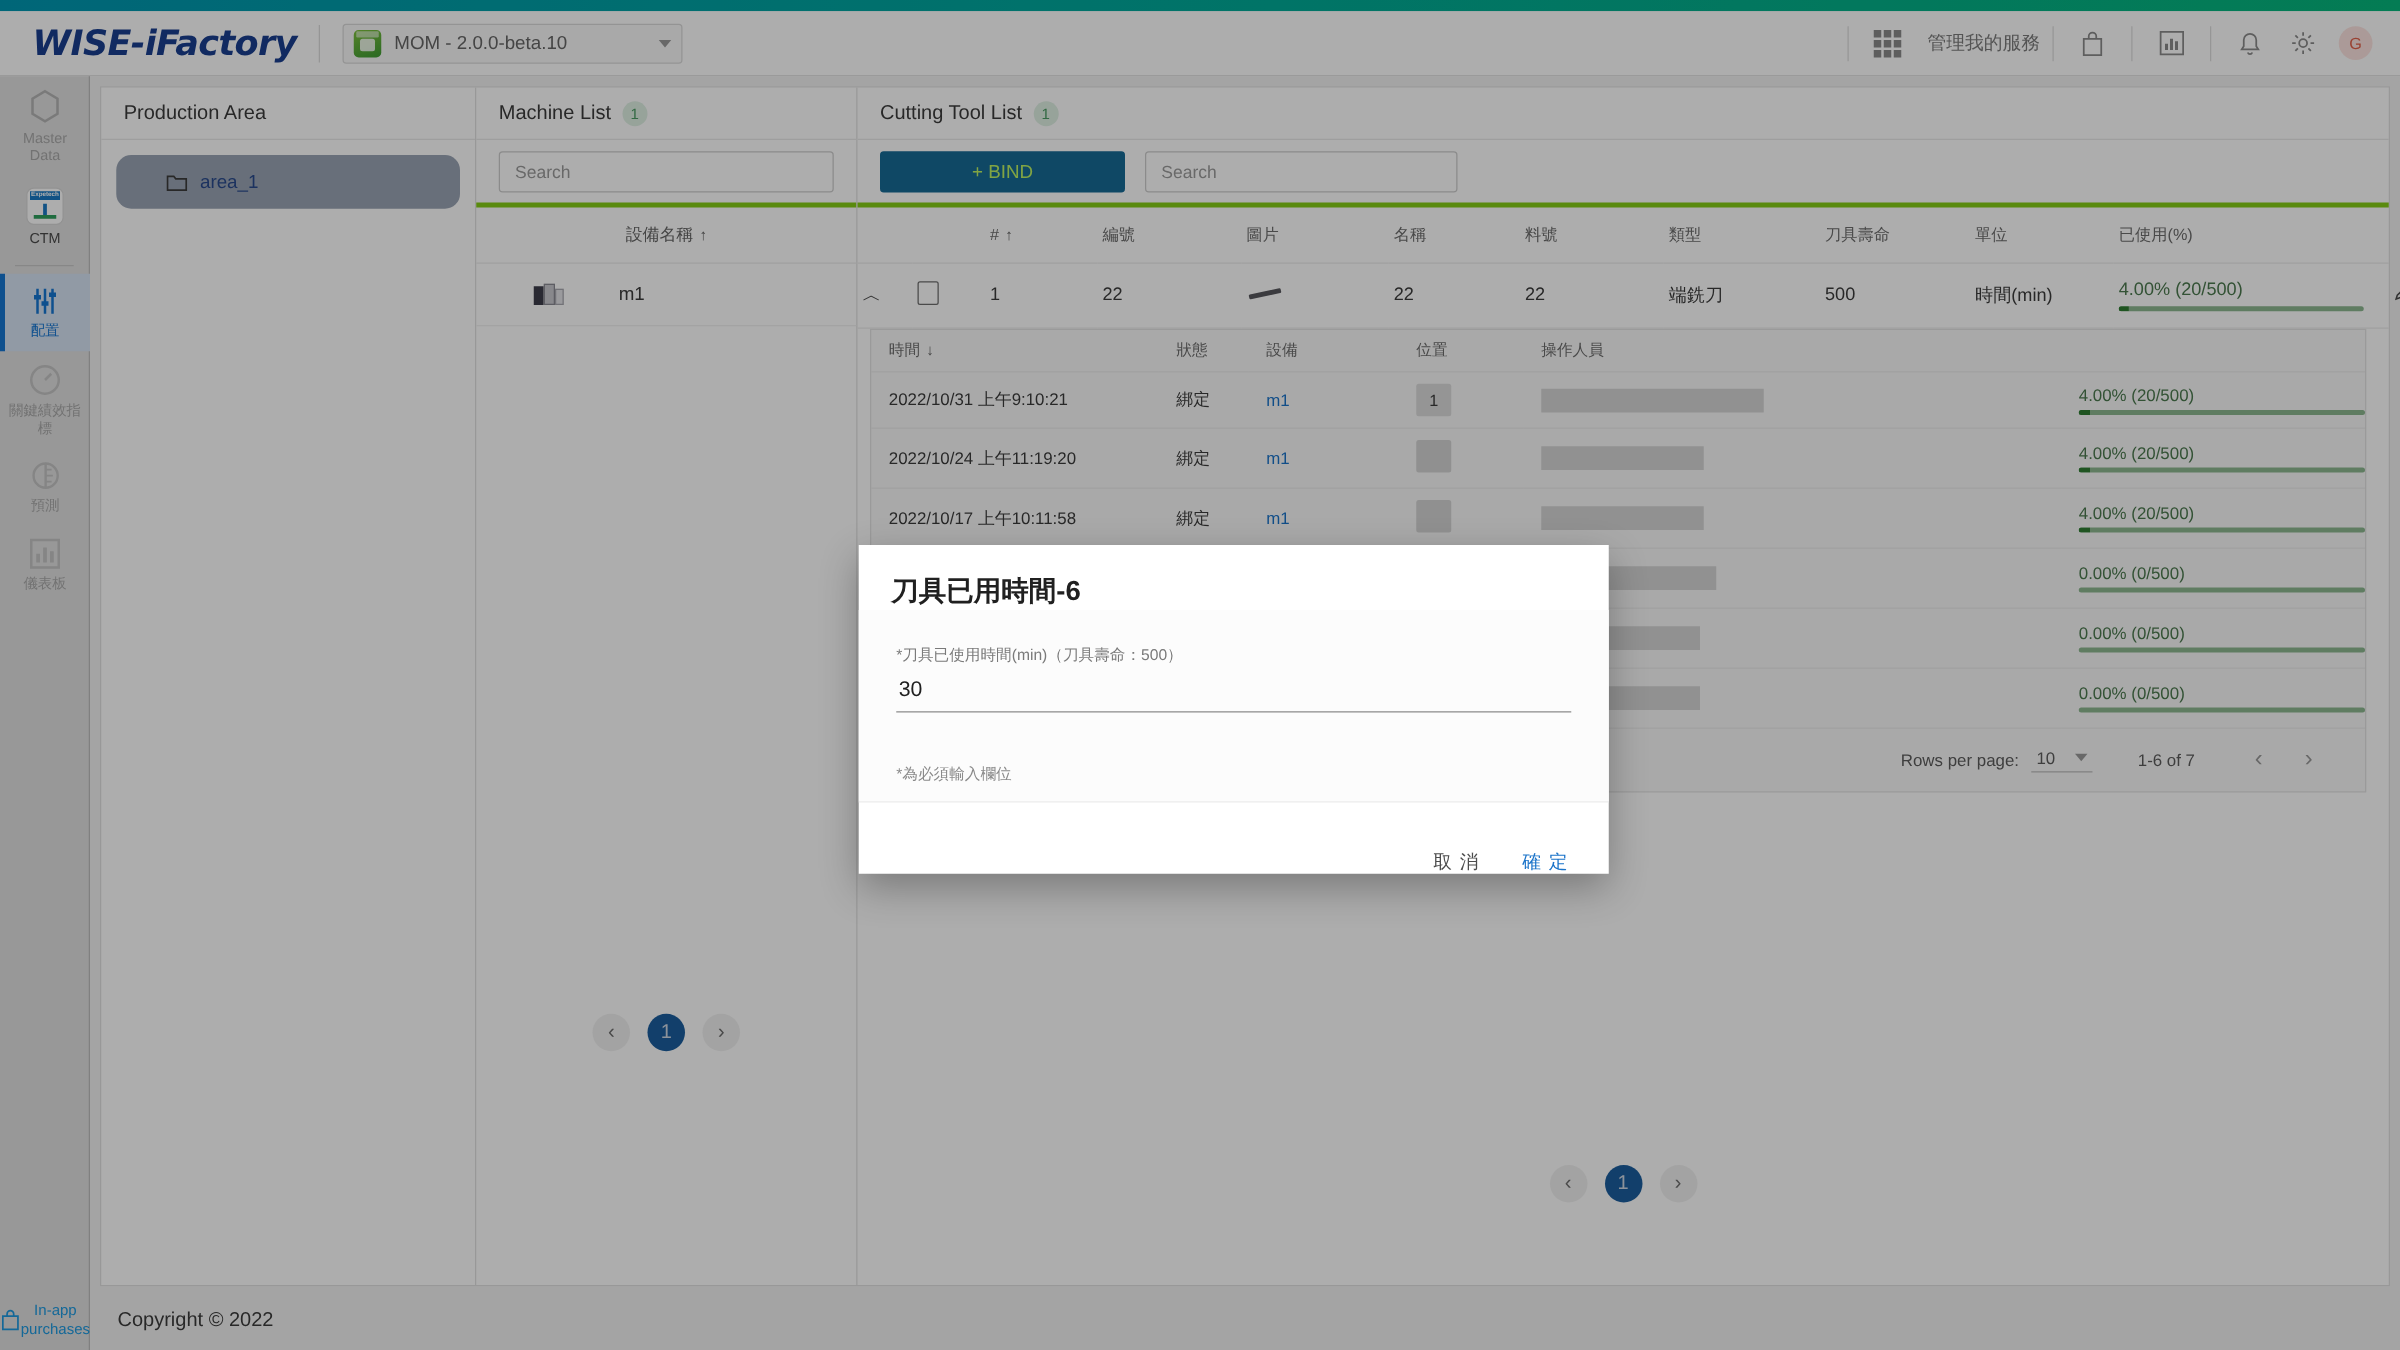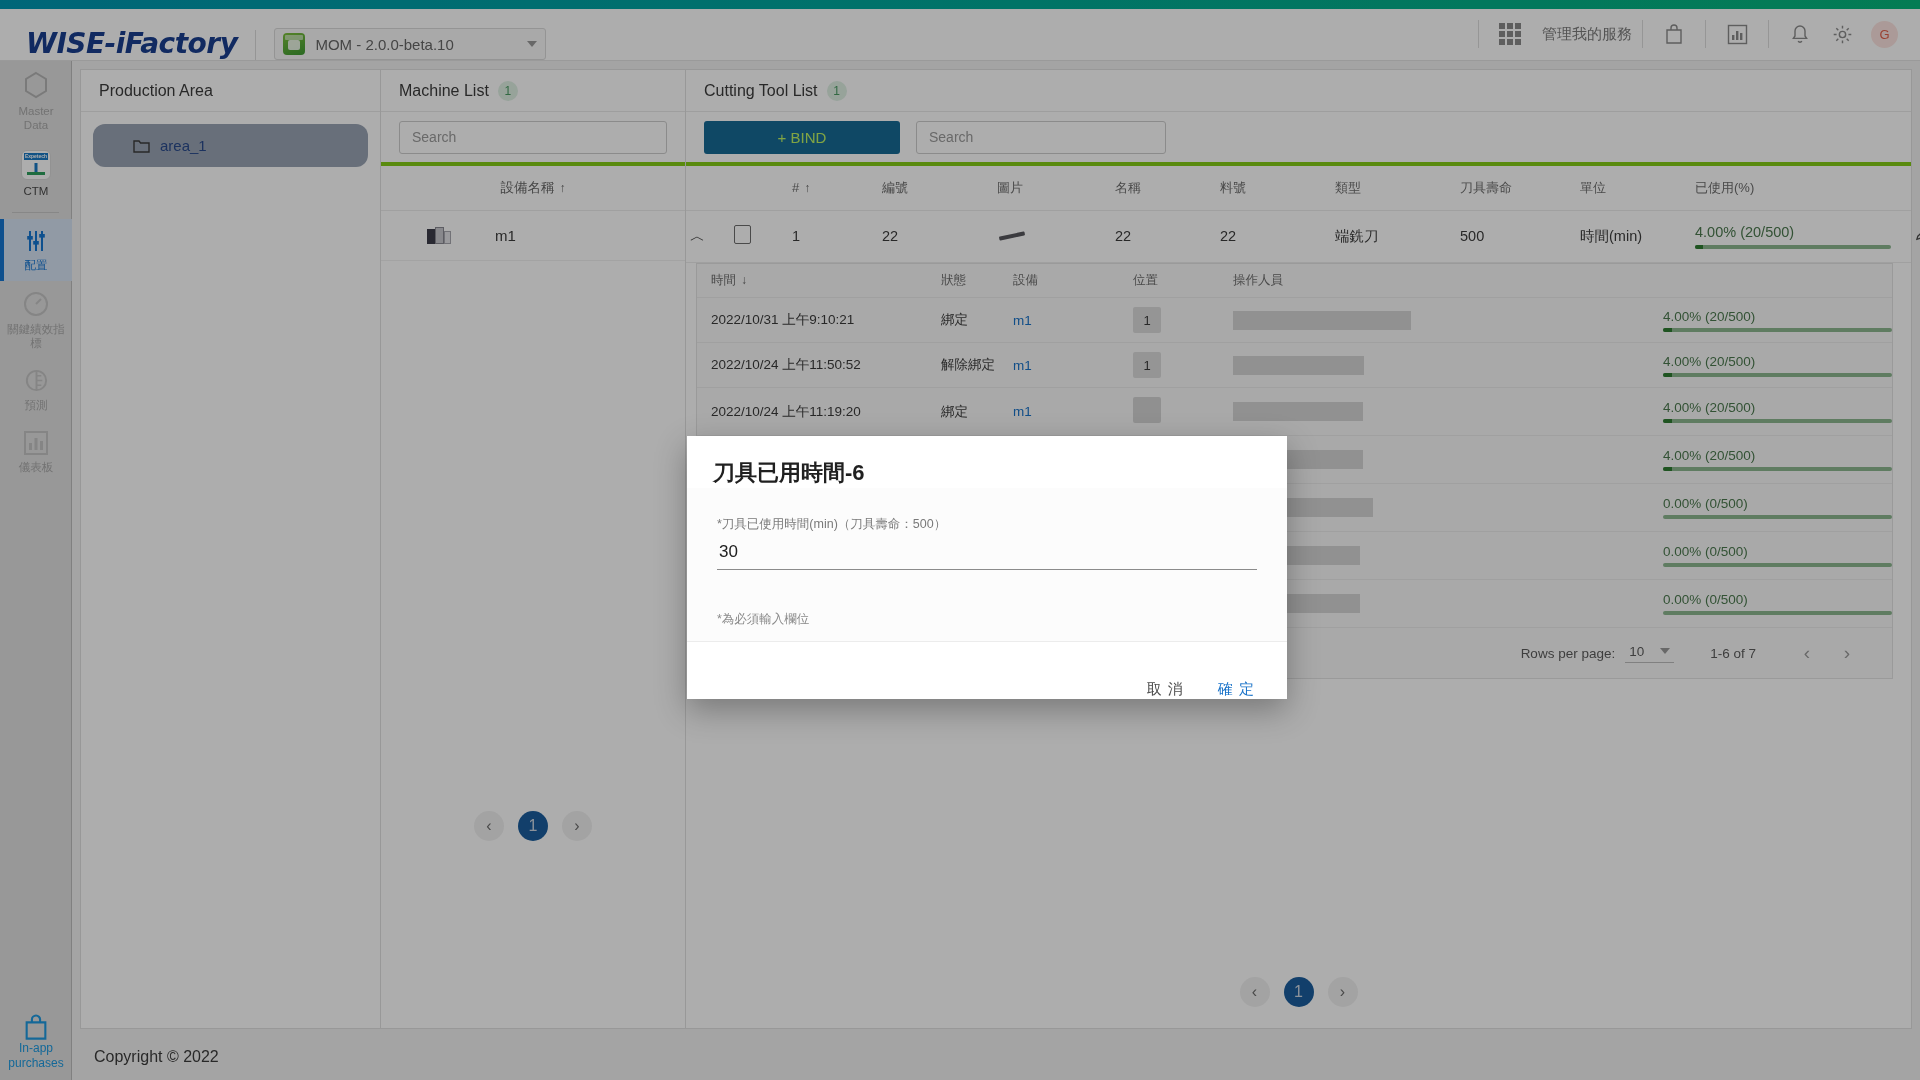--- a/index.html
+++ b/index.html
@@ -12,21 +12,21 @@
 
   
   .top-strip {
     position: absolute; top: 0; left: 0; width: 1920px; height: 9px;
     background: linear-gradient(90deg, #0097b2 0%, #00a99d 45%, #06b77c 100%);
   }
 
   
   .header {
     position: absolute; top: 9px; left: 0; width: 1920px; height: 52px;
-    background: #ffffff; display: flex; align-items: flex-end;
+    background: #ffffff; display: flex; align-items: center;
     border-bottom: 1px solid #e4e4e4;
   }
   .brand {
     font-size: 28px; font-weight: bold; color: #1a3f8f;
     font-style: italic; letter-spacing: -0.5px; margin-left: 26px;
     font-family: "DejaVu Sans", sans-serif;
   }
   .hdr-sep { width: 1px; height: 30px; background: #dcdcdc; margin: 0 18px; }
   .app-select {
     display: flex; align-items: center; width: 272px; height: 32px;
@@ -105,21 +105,21 @@
   .ctm-tile .tool {
     position: absolute; left: 50%; top: 12px; transform: translateX(-50%);
     width: 3px; height: 10px; background: #1a7ac4;
   }
   .ctm-tile .base {
     position: absolute; left: 5px; right: 5px; bottom: 4px; height: 3px;
     background: #2f9f5e;
   }
   .inapp {
     position: absolute; bottom: 10px; left: 0; width: 72px;
-    display: flex; flex-direction: column; align-items: center; cursor: pointer;
+    display: flex; flex-direction: row; align-items: center; cursor: pointer;
   }
   .inapp .lbl { font-size: 12px; color: #1e9ae0; text-align: center; line-height: 1.2; }
 
   
   .canvas {
     position: absolute; top: 61px; left: 72px; width: 1848px; height: 1019px;
     background: #f2f2f2;
   }
   .panels {
     position: absolute; top: 8px; left: 8px; width: 1832px; height: 960px;
@@ -582,35 +582,20 @@
                     <span class="redact" style="width:178px"></span>
                   </td>
                   <td>
                     <div class="dpct-text">4.00% (20/500)</div>
                     <div class="dpct-bar">
                       <span style="width:4%"></span>
                     </div>
                   </td>
                 </tr>
                 <tr>
-                  <td>2022/10/24 上午11:50:52</td>
-                  <td style="width:58px">解除綁定</td>
-                  <td><span class="mlink">m1</span></td>
-                  <td><span class="pos-chip">1</span></td>
-                  <td>
-                    <span class="redact" style="width:131px"></span>
-                  </td>
-                  <td>
-                    <div class="dpct-text">4.00% (20/500)</div>
-                    <div class="dpct-bar">
-                      <span style="width:4%"></span>
-                    </div>
-                  </td>
-                </tr>
-                <tr>
                   <td>2022/10/24 上午11:19:20</td>
                   <td style="width:58px">綁定</td>
                   <td><span class="mlink">m1</span></td>
                   <td><span class="pos-chip blank"></span></td>
                   <td>
                     <span class="redact" style="width:130px"></span>
                   </td>
                   <td>
                     <div class="dpct-text">4.00% (20/500)</div>
                     <div class="dpct-bar">

